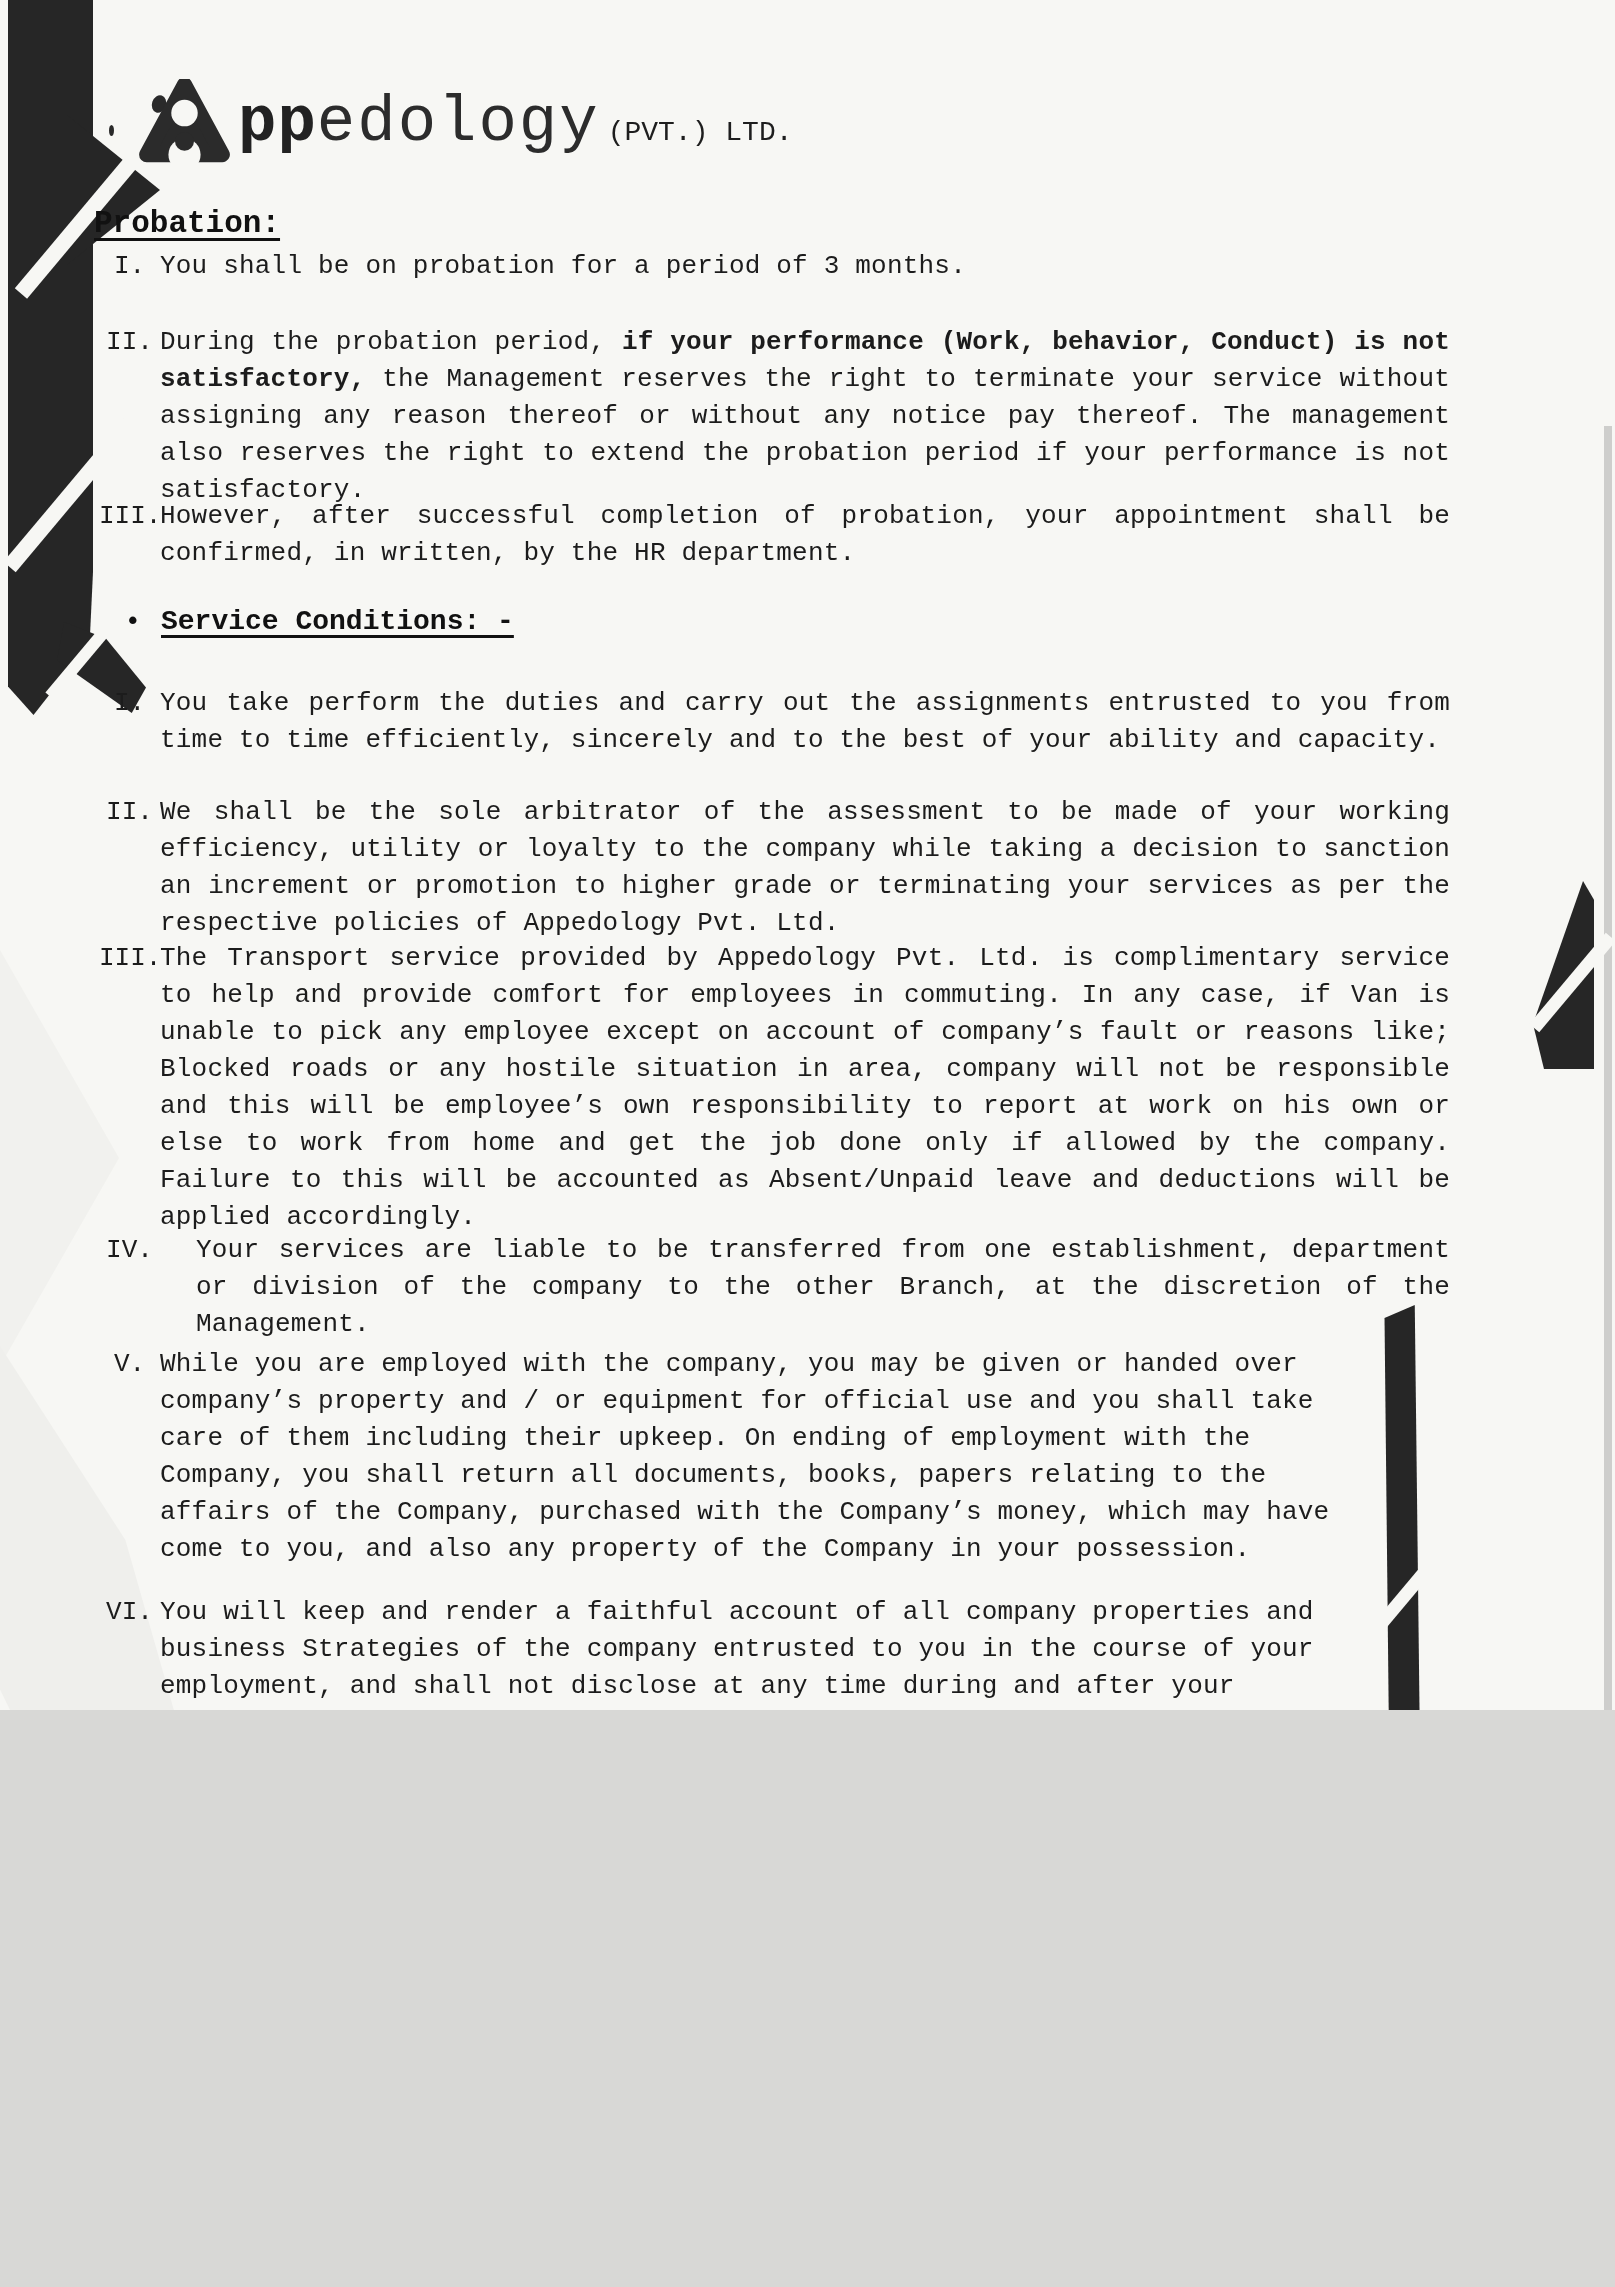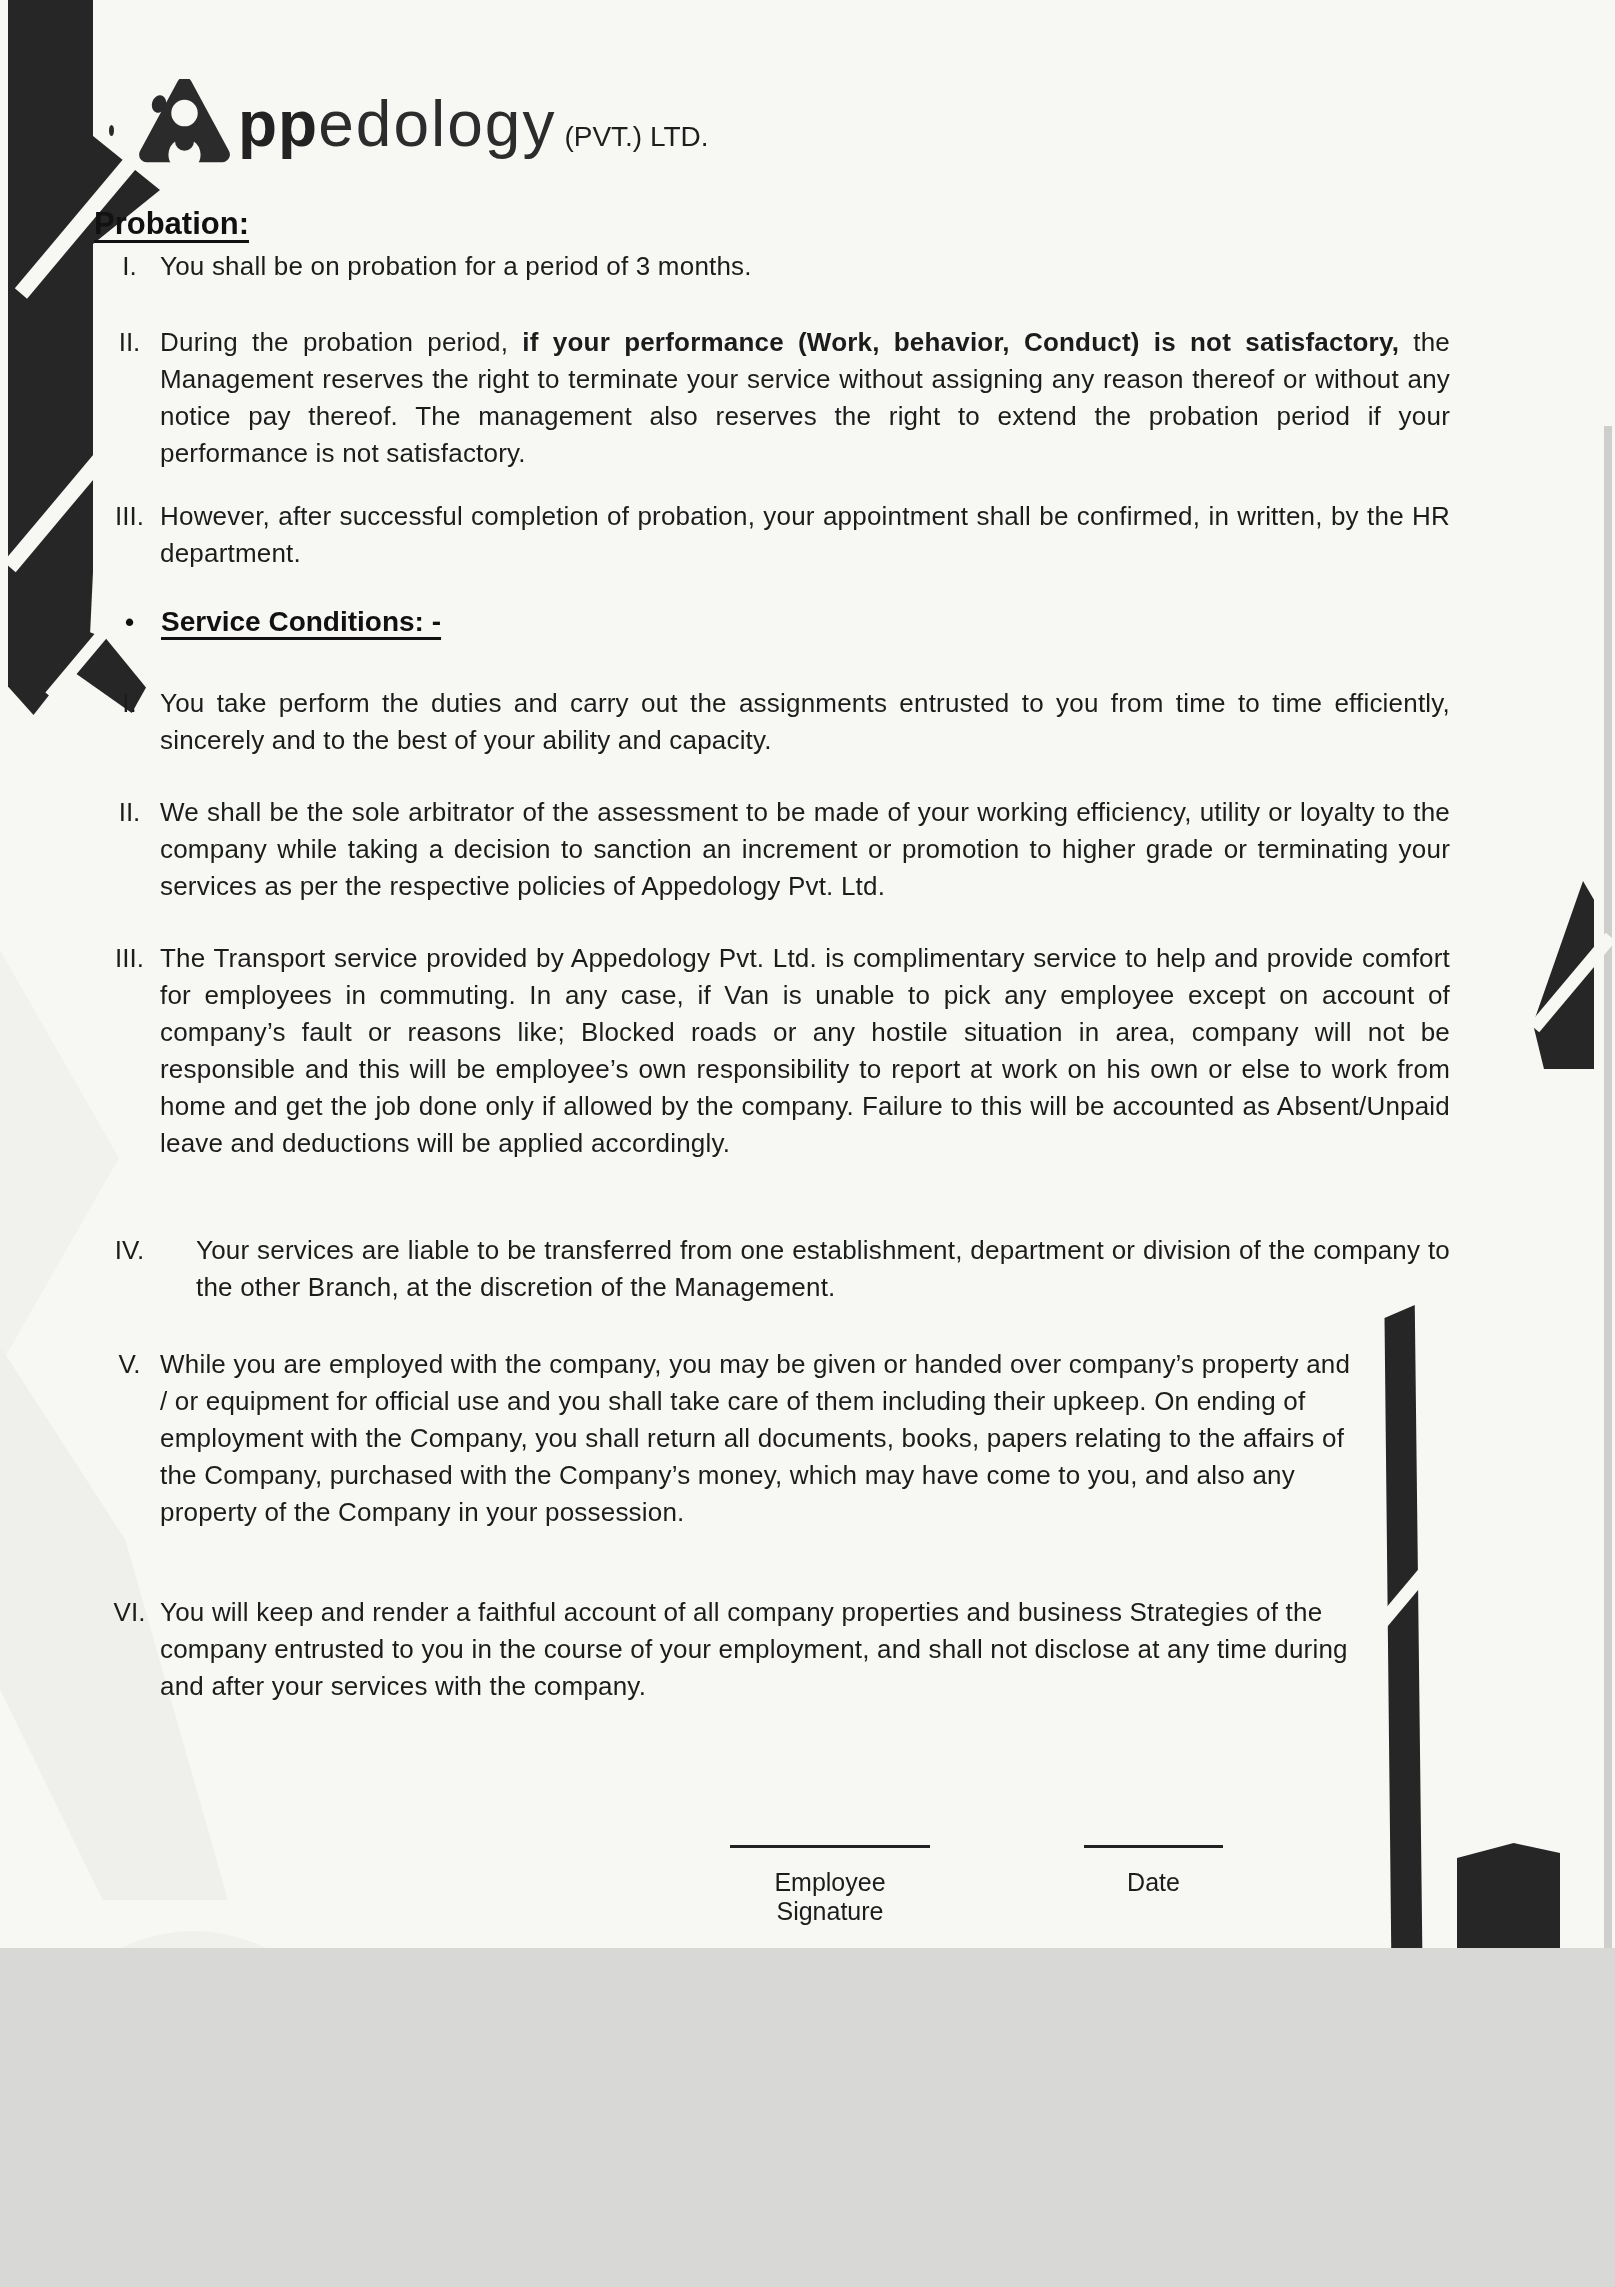--- a/index.html
+++ b/index.html
@@ -1,21 +1,21 @@
 <!DOCTYPE html>
 <html><head>
 <meta charset="utf-8">
 <style>
   html,body { margin:0; padding:0; background:#d8d8d6; }
   .page {
     position:relative;
-    width:1616px; height:1948px;
+    width:1616px; height:1710px;
     background:#f7f7f4;
     overflow:hidden;
-    font-family:Liberation Sans, sans-serif;
+    font-family:Liberation Mono, monospace;
     color:#1c1c1c;
   }
   
   .deco { position:absolute; background:#262626; z-index:1; }
   .dl-band  { left:8px; top:0; width:85px; height:715px;
               clip-path:polygon(0 0,100% 0,100% 80%,96% 90%,30% 100%,0 96%); }
   .dl-tip   { left:57px; top:622px; width:89px; height:91px;
               clip-path:polygon(8% 0,55% 18%,100% 72%,84% 100%,0 42%); }
   .dl-tri   { left:67px; top:115px; width:93px; height:150px;
               clip-path:polygon(0 0,100% 50%,0 100%); }

